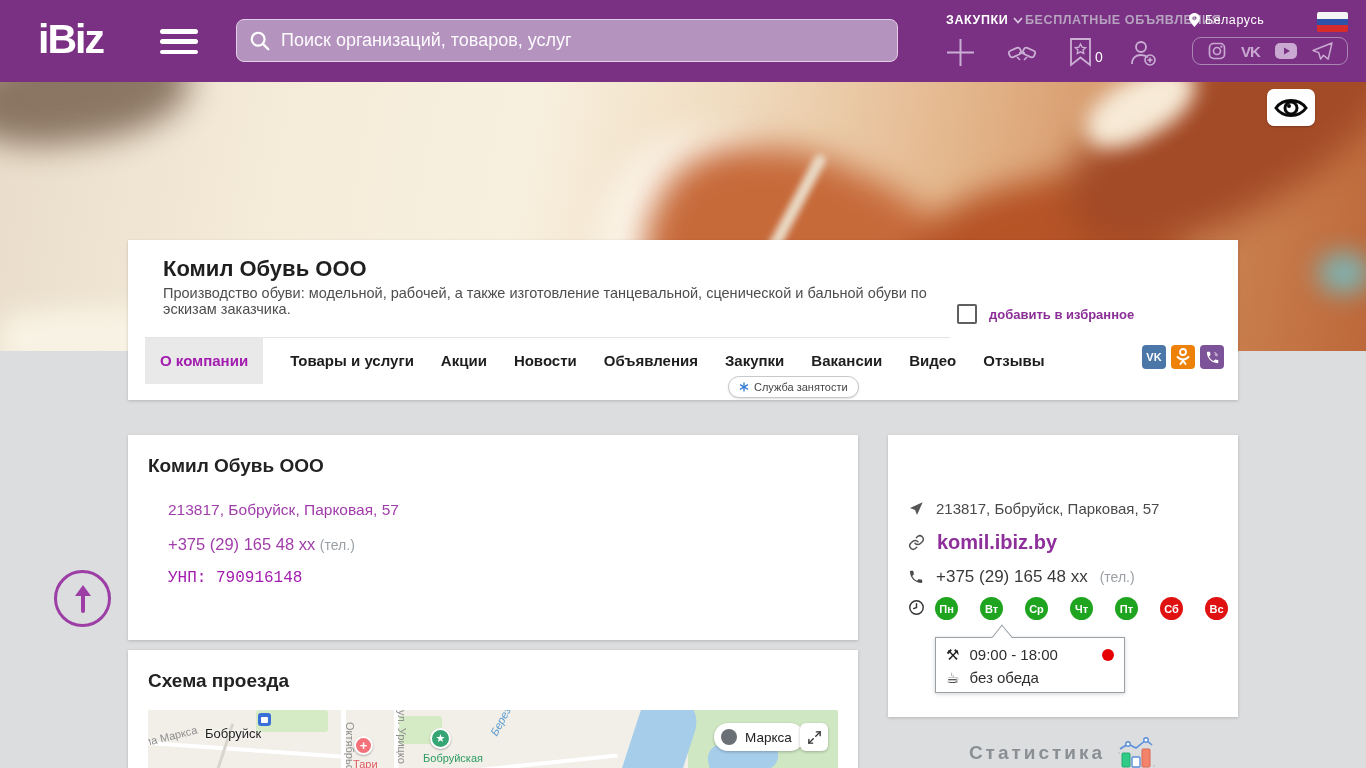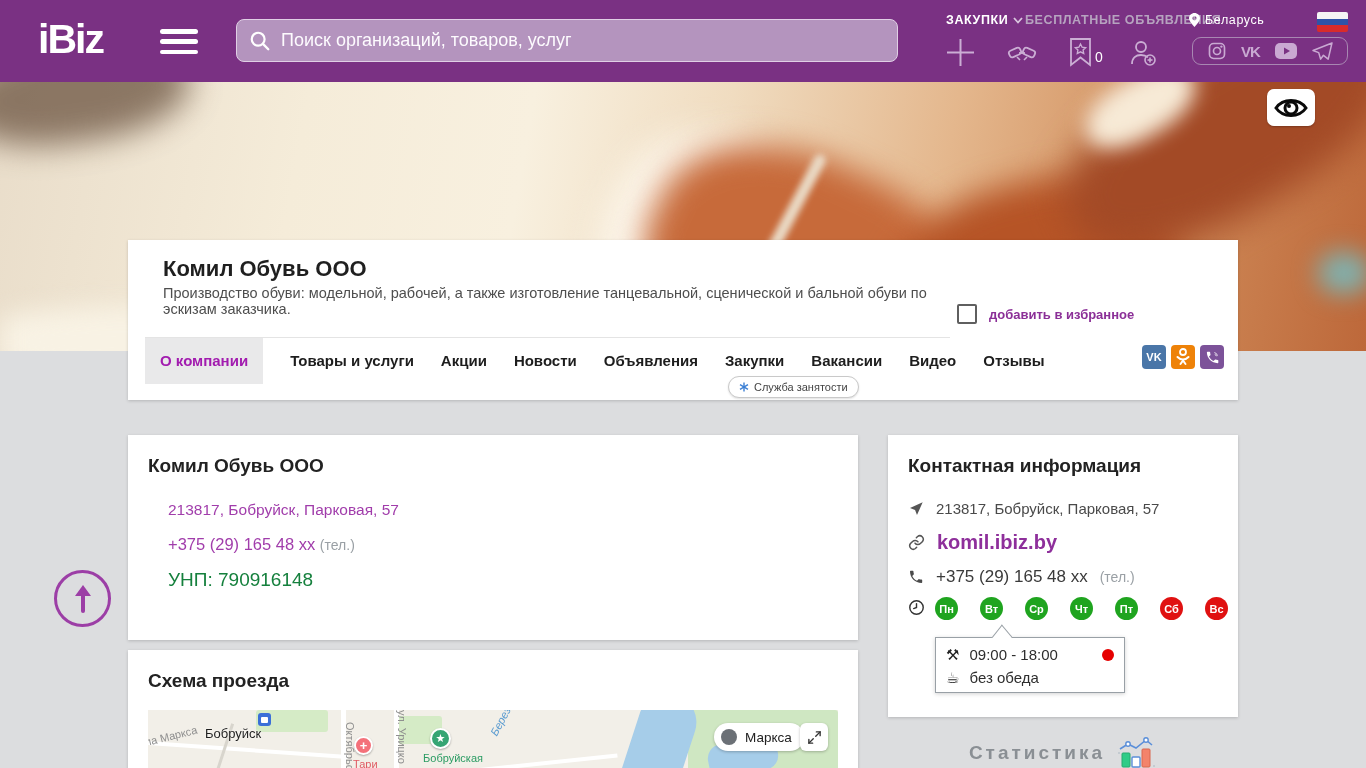--- a/index.html
+++ b/index.html
@@ -265,21 +265,21 @@
   </div>
 
   <div class="card infocard">
     <div class="c-title">Комил Обувь ООО</div>
 
     <div class="row-link" style="top:66px;">213817, Бобруйск, Парковая, 57</div>
     <div class="row-link" style="top:100px;font-size:16.5px;">
       <span>+375 (29) 165 48 xx</span>
       <span class="gray-note">(тел.)</span>
     </div>
-    <div style="position:absolute;left:40px;top:134px;font-size:19px;color:#15803d;">УНП: 790916148</div>
+    <div style="position:absolute;left:40px;top:134px;font-size:16px;color:#a21caf;font-family:Liberation Mono, monospace;">УНП: 790916148</div>
   </div>
 
   <div class="card mapcard">
     <div class="c-title">Схема проезда</div>
     <div class="map">
 
       <div class="green" style="left:108px;top:0;width:72px;height:22px;"></div>
       <div class="green" style="left:250px;top:6px;width:44px;height:28px;"></div>
       <div class="green" style="left:540px;top:0;width:150px;height:160px;background:#cfe7c2;"></div>
       <div class="water" style="left:470px;top:-20px;width:58px;height:190px;transform:rotate(18deg);border-radius:30px;"></div>
@@ -319,21 +319,20 @@
               <polyline points="15,3 21,3 21,9" fill="none"></polyline>
               <line x1="10" y1="14" x2="3" y2="21"></line>
               <polyline points="3,15 3,21 9,21" fill="none"></polyline>
             </g>
           </svg>
       </div>
     </div>
   </div>
 
   <div class="card contact">
-    <div class="c-title">Контактная информация</div>
 
     <div class="crow" style="top:65px;">
       <span style="display:flex;">
           <svg width="16" height="16" viewBox="0 0 24 24">
             <path d="M22 2 L3 10.5 l7.6 2.9 L13.5 21 Z" fill="#555"></path>
           </svg>
         </span>
       <span class="ctext">213817, Бобруйск, Парковая, 57</span>
     </div>
 

